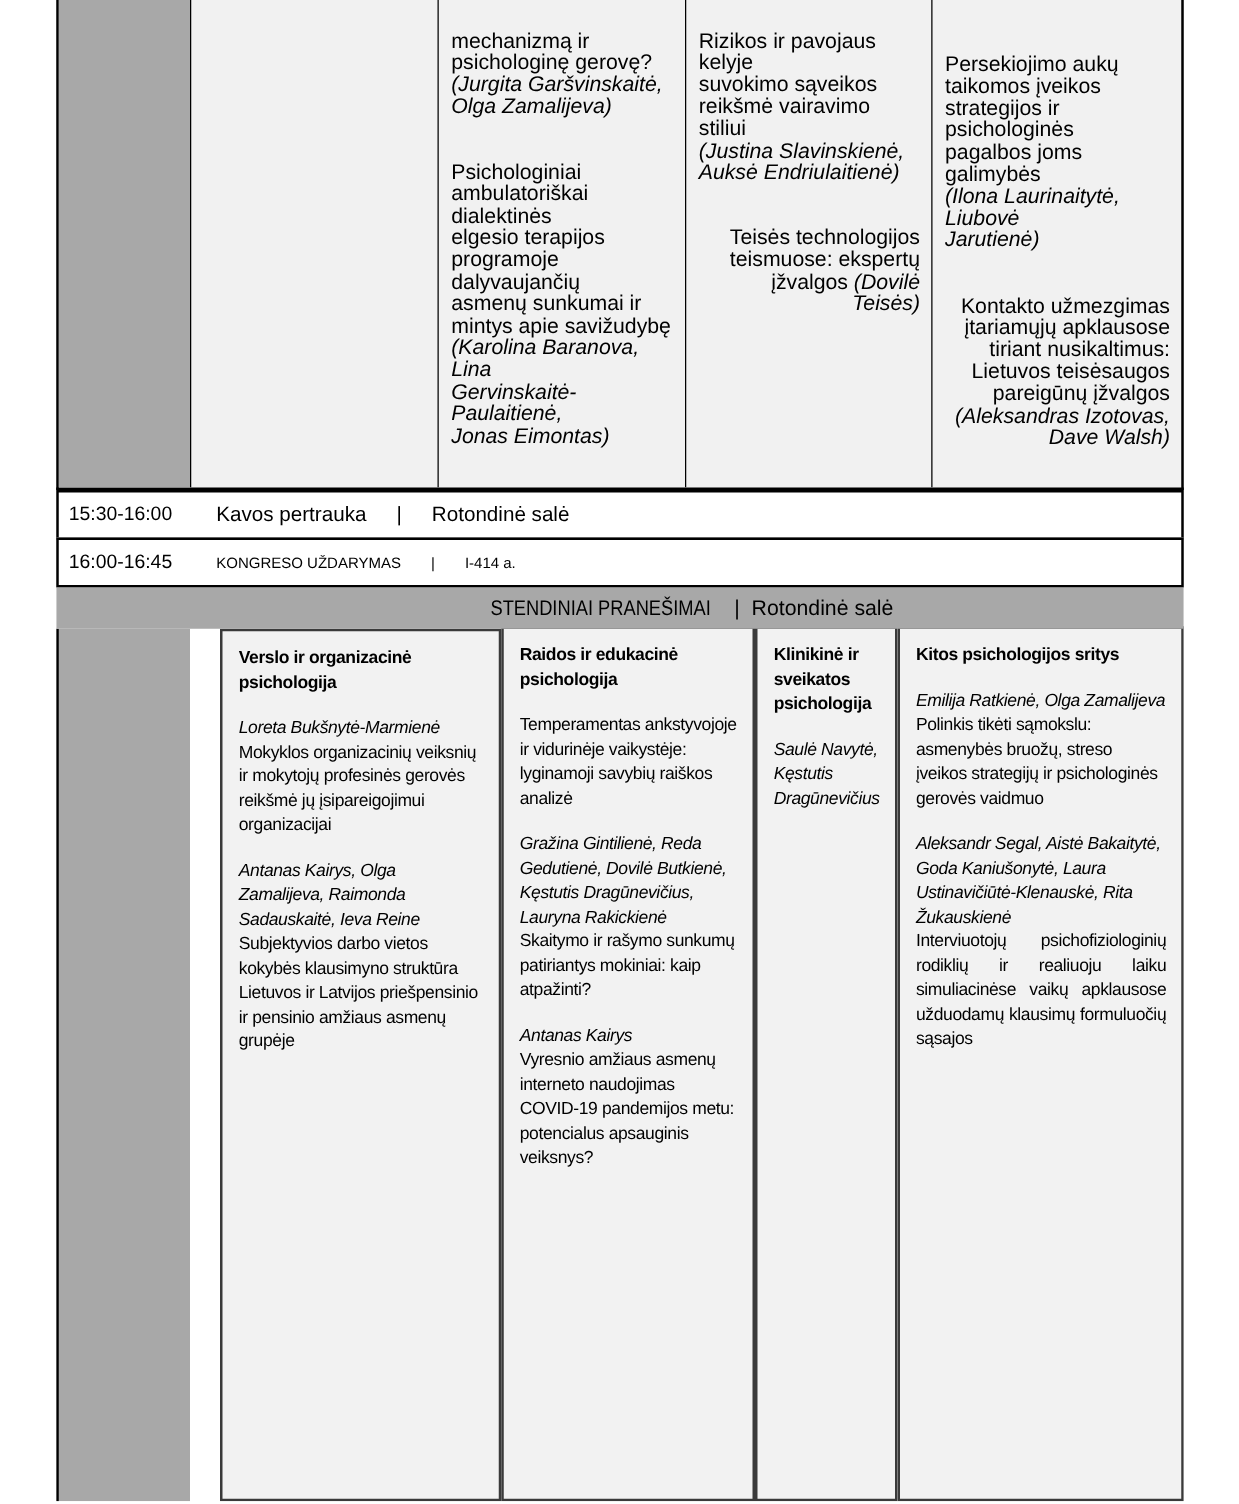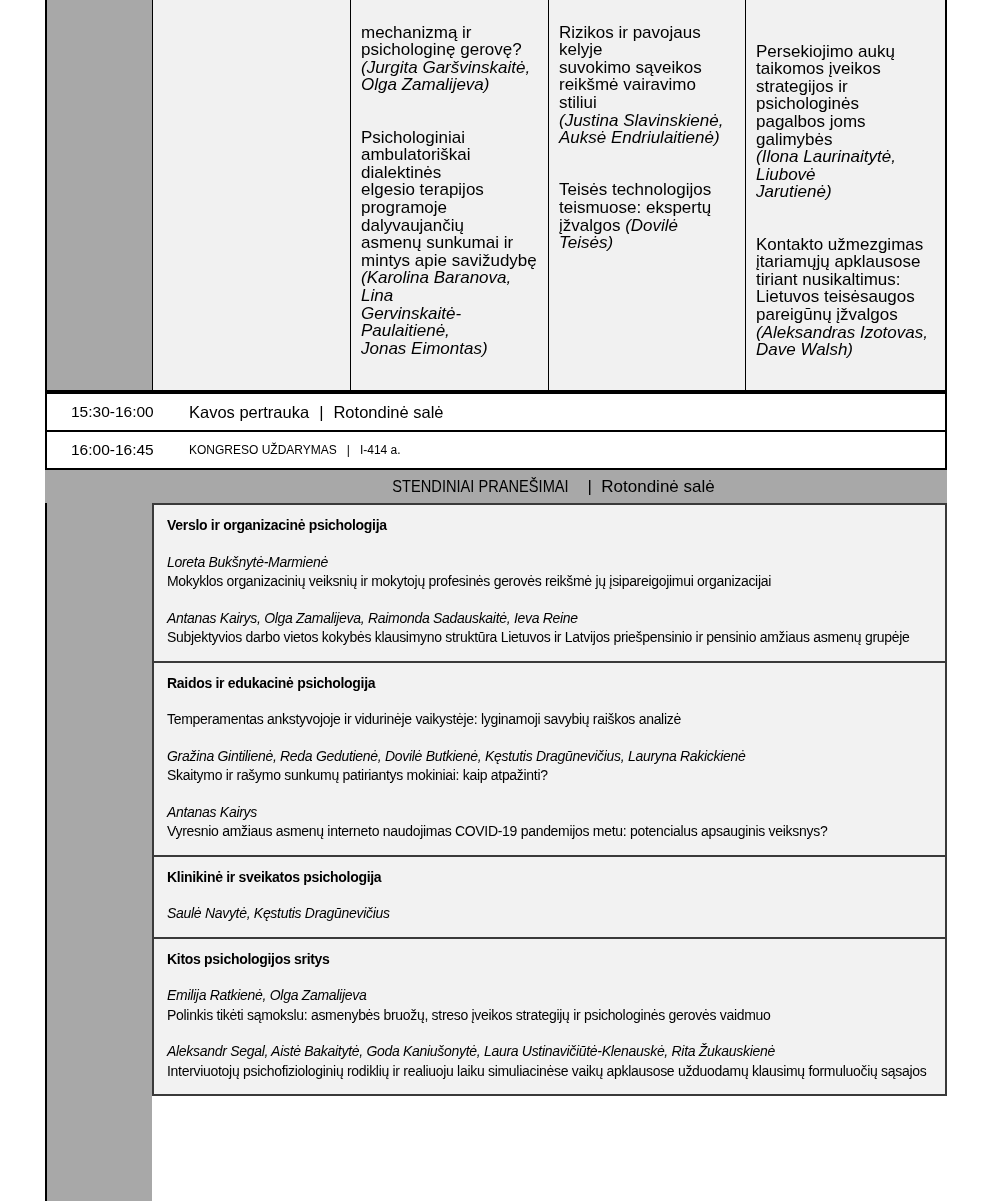--- a/index.html
+++ b/index.html
@@ -13,41 +13,41 @@
     background:#f1f1f1; overflow:hidden; }
   .col { box-sizing:border-box; border-left:1px solid #000; overflow:hidden;
     padding:6px 9px 8px 10px; font-size:17px; line-height:17.6px; white-space:pre-line; }
   .col:first-child { border-left:none; }
   .col-time { width:105px; background:#a8a8a8; padding:0; }
   .col-a { width:198px; }
   .col-b { width:198px; }
   .col-c { width:197px; }
   .col-d { width:200px; padding-top:25px; }
   .sess { margin:0 0 17px 0; }
-  .sess:last-child { margin-bottom:0; }
+  .sess:last-child { margin-bottom:0;text-align:right; }
   .sess .a { font-style:italic; }
 
   
   .schedule-row { display:flex; align-items:center; height:40px; box-sizing:border-box;
     border:2px solid #000; background:#fff; }
   .schedule-row + .schedule-row { margin-top:-2px; }
-  .time { width:118px; padding-left:24px; flex:none; font-size:15.5px; }
-  .row-label { display:flex; align-items:center; gap:10px; font-size:16.5px; }
+  .time { width:118px; padding-left:8px; flex:none; font-size:15.5px; }
+  .row-label { display:flex; align-items:center; gap:24px; font-size:16.5px; }
   .row-caps .row-label { font-size:12px; }
 
   
   .posters { display:flex; flex-direction:column; height:731px; overflow:hidden; }
   .poster-band { position:relative; height:33px; flex:none; background:#a8a8a8; }
   .band-text { position:absolute; left:107px; right:0; top:0; height:33px; line-height:33px;
     text-align:center; font-size:17px; color:#000; }
   .cond { display:inline-block; transform:scaleX(0.86); transform-origin:center; margin:0 -10px 0 -6px; }
   .poster-body { display:flex; flex:1; }
   .poster-leftcol { width:107px; flex:none; background:#a8a8a8;
     border-left:2px solid #000; box-sizing:border-box; }
-  .poster-boxes { flex:1; display:flex; flex-direction:column; }
+  .poster-boxes { flex:1; display:flex; flex-direction:row;padding-left:24px; }
   .poster-box { background:#f2f2f2; border:2px solid #3a3a3a; box-sizing:border-box;
     padding:11px 12px 13px 13px; font-size:14px; line-height:19.5px; letter-spacing:-0.3px; }
   .poster-box + .poster-box { margin-top:-2px; }
   .box-heading { font-weight:bold; margin:0 0 17px 0; }
   .entry { margin:0 0 17px 0; }
   .entry:last-child { margin-bottom:0; }
   .entry .authors { display:block; font-style:italic; }
   .entry .etitle { display:block; }
   .entry.justify .etitle { text-align:justify; }
 </style>

